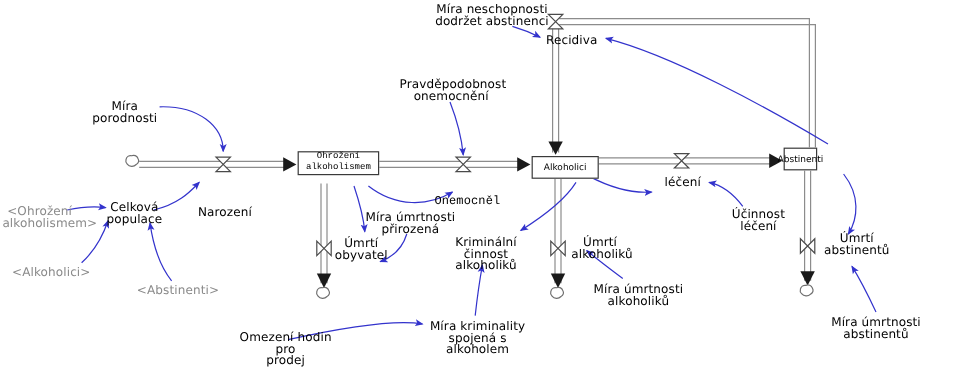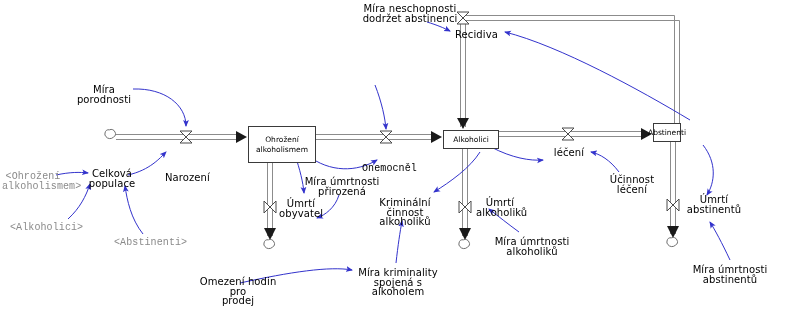--- a/index.html
+++ b/index.html
@@ -14,21 +14,21 @@
   .lbl{
     position:absolute;
     font-size:10px;
     line-height:9.5px;
     color:#000000;
     text-align:center;
     white-space:pre-line;
     letter-spacing:.1px;
     pointer-events:none;
   }
-  .lbl.shadow{color:#8a8a8a;font-family:Liberation Mono, monospace;}
+  .lbl.shadow{color:#8a8a8a;}
   .stockbox{
     position:absolute;
     border:1px solid #3a3a3a;
     background:#ffffff;
     display:flex;
     align-items:center;
     justify-content:center;
     text-align:center;
     font-size:7.5px;
     line-height:9.5px;
@@ -136,21 +136,21 @@
       <path d="M491,147 C512,158 530,161 543,160"></path>
       <path d="M619,172 C610,160 600,154 591,152"></path>
       <path d="M519,232 C508,224 498,216 489,209"></path>
       <path d="M703,145 C717,163 715,182 707,195"></path>
       <path d="M730,260 C722,243 715,230 710,222"></path>
       <path d="M427,22 C437,25 444,28 450,31"></path>
       <path d="M690,120 C640,90 560,46 505,32"></path>
     </g>
   </svg>
 
-  <div class="stockbox" style="left:248px;top:126px;width:68px;height:37px;">Ohrožení
+  <div class="stockbox" style="left:248px;top:126px;width:68px;height:20px;font-family:Liberation Mono, monospace;">Ohrožení
 alkoholismem</div>
 
   <div class="stockbox" style="left:443px;top:130px;width:56px;height:19px;">Alkoholici</div>
 
   <div class="stockbox" style="left:653px;top:123px;width:28px;height:19px;">Abstinenti</div>
 
   <div class="lbl" style="left:165px;top:147px;width:42px;margin-top:26px;">Narození</div>
 
   <div class="lbl" style="left:362px;top:164px;width:48px;font-family:Liberation Mono, monospace;">Onemocněl</div>
 
@@ -166,20 +166,22 @@
 
   <div class="lbl" style="left:686px;top:195px;width:56px;">Úmrtí
 abstinentů</div>
 
   <div class="lbl" style="left:84px;top:169px;width:56px;">Celková
 populace</div>
 
   <div class="lbl" style="left:76px;top:85px;width:56px;">Míra
 porodnosti</div>
 
+  <div class="lbl" style="left:333px;top:66px;width:86px;">Pravděpodobnost
+onemocnění</div>
 
   <div class="lbl" style="left:362px;top:4px;width:96px;">Míra neschopnosti
 dodržet abstinenci</div>
 
   <div class="lbl" style="left:304px;top:177px;width:76px;">Míra úmrtnosti
 přirozená</div>
 
   <div class="lbl" style="left:362px;top:198px;width:86px;">Kriminální činnost
 alkoholiků</div>
 

